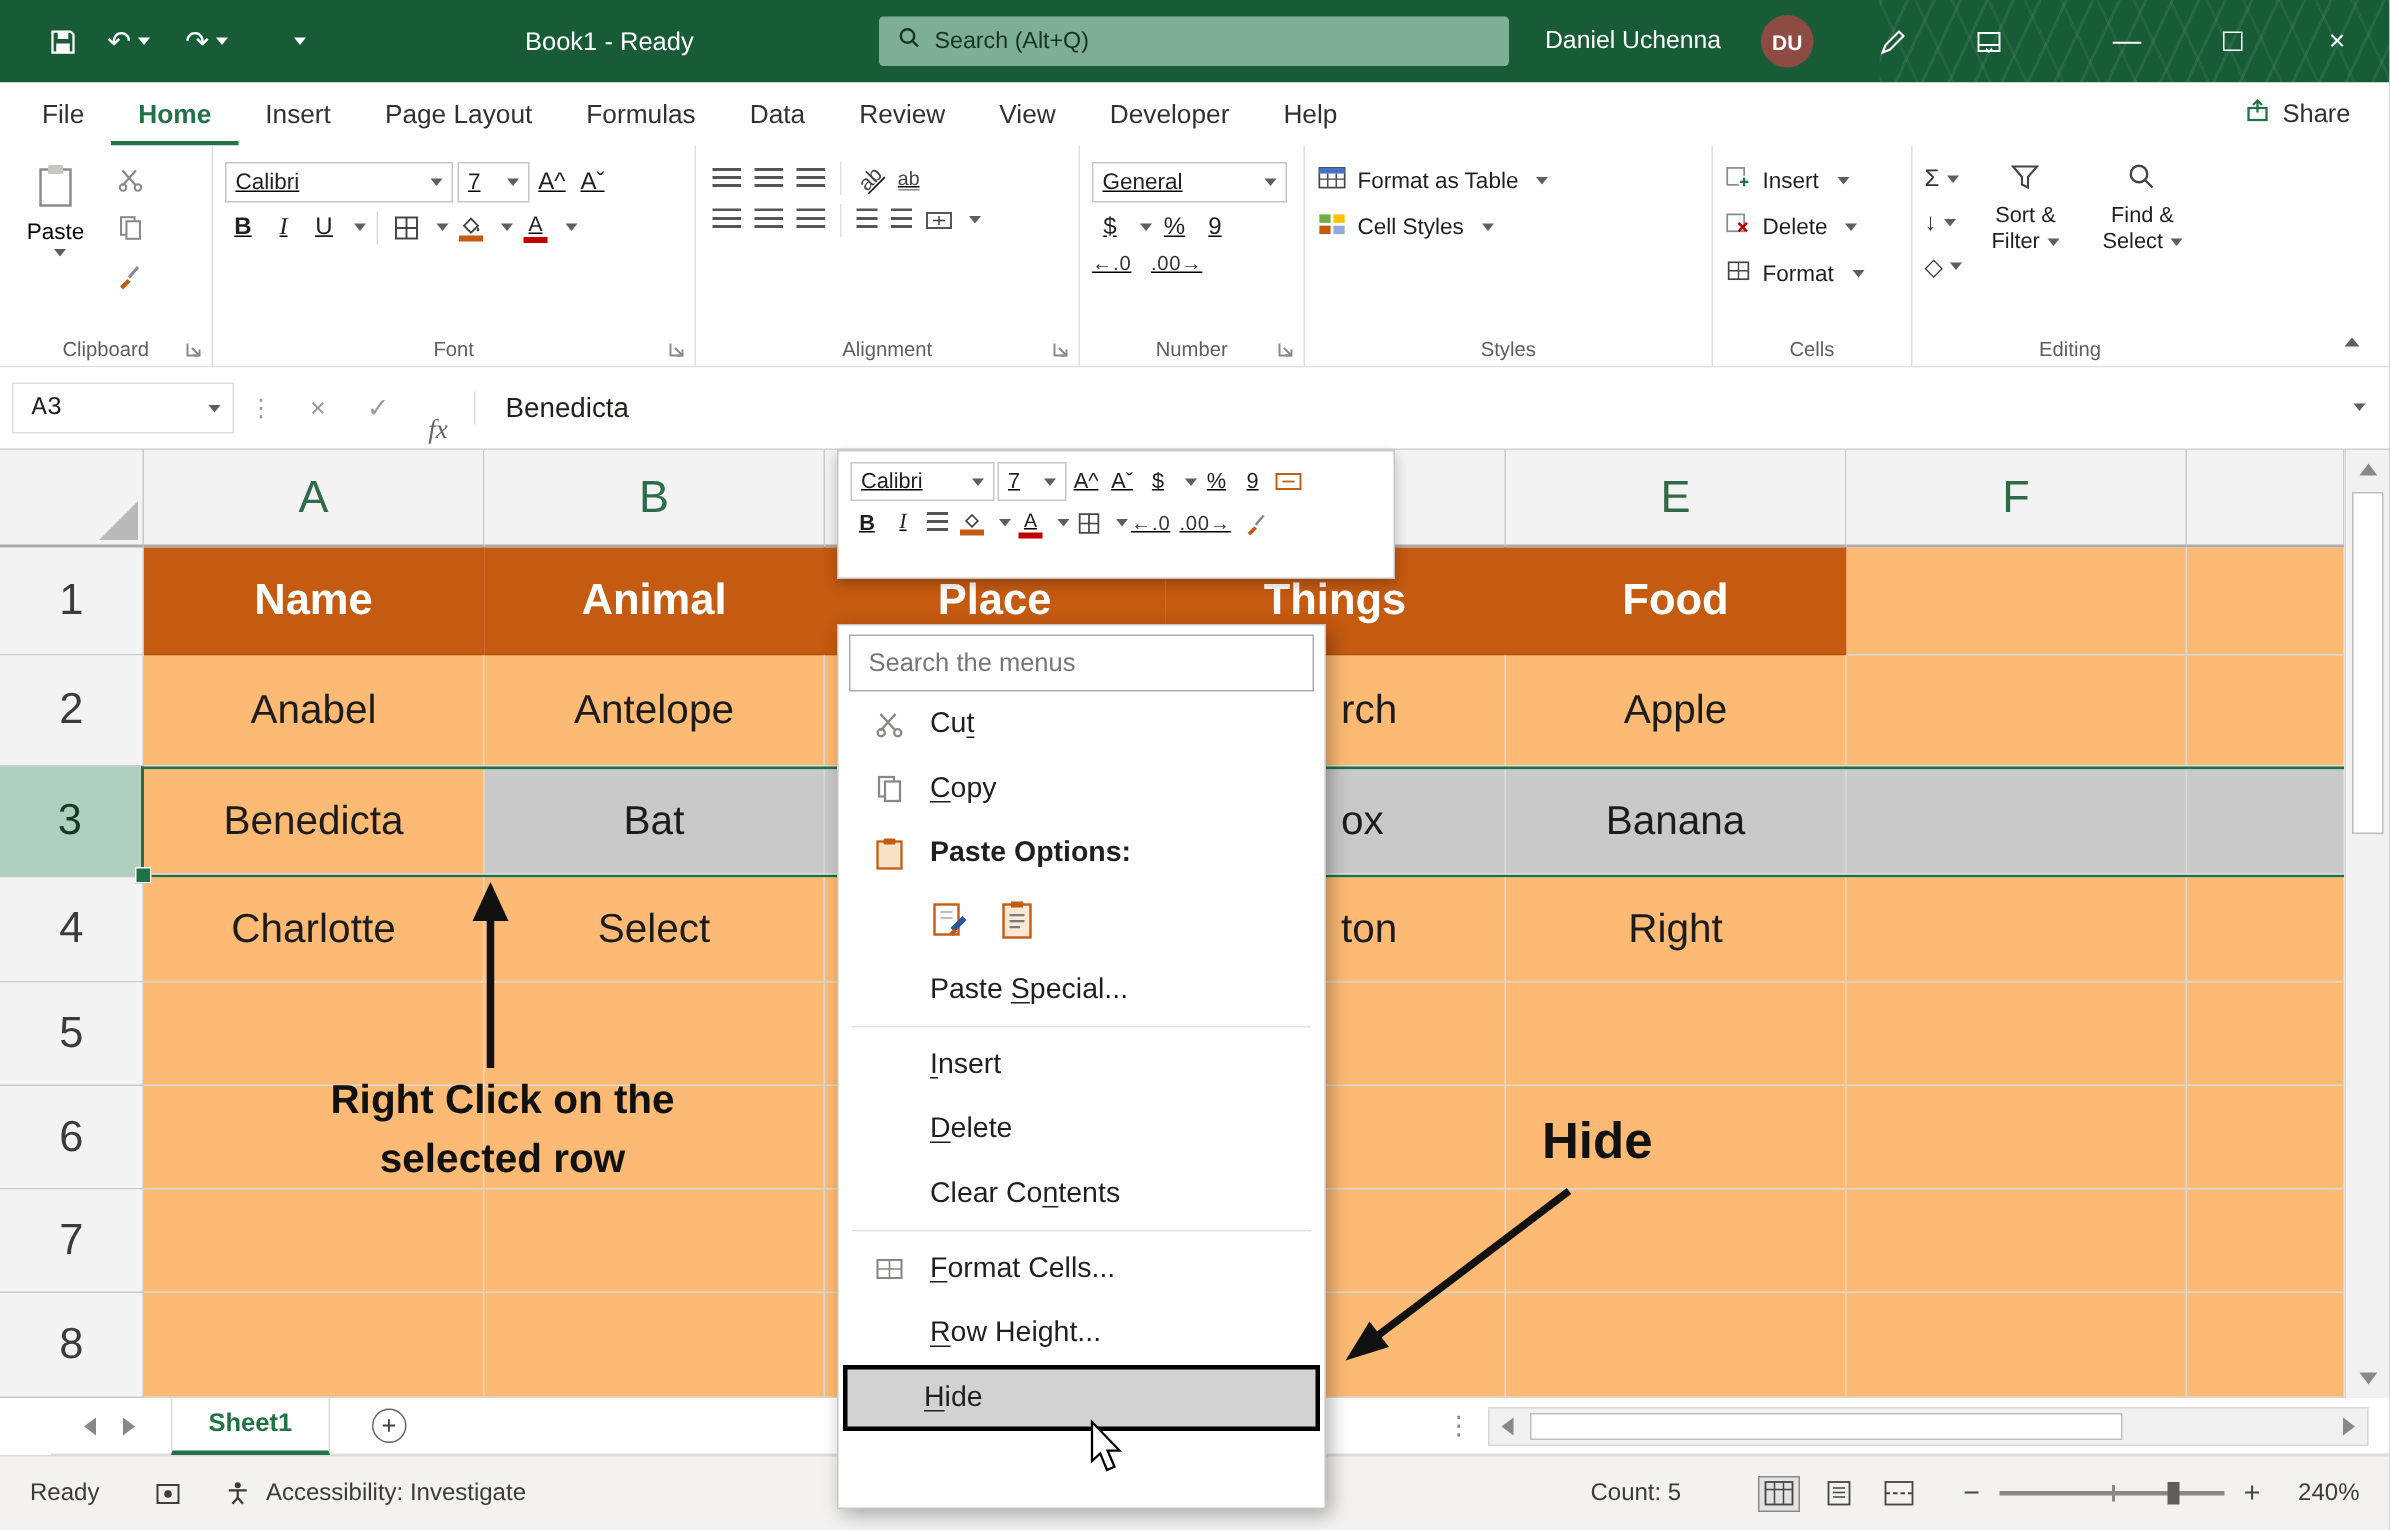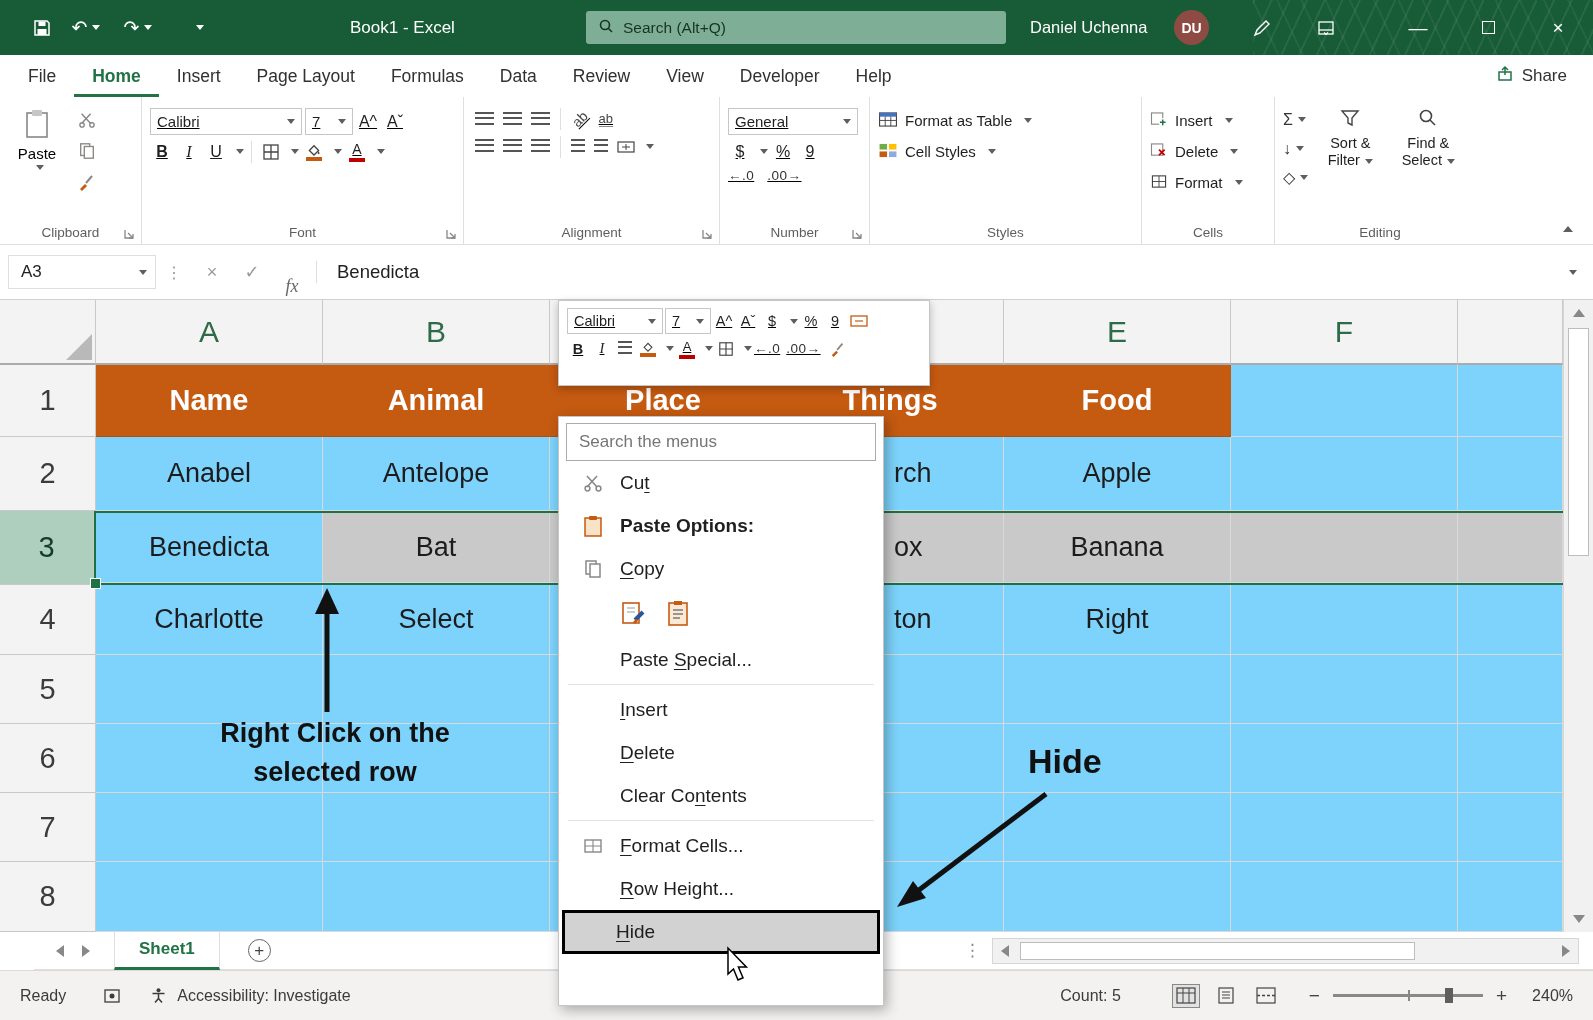--- a/index.html
+++ b/index.html
@@ -60,40 +60,40 @@
   .clipcol { display:flex; flex-direction:column; gap:9px; margin-left:12px; padding-top:6px; }
   .ed-wrap { display:flex; gap:6px; }
   .ed-left { display:flex; flex-direction:column; gap:4px; padding-top:2px; }
   .edrow { display:flex; align-items:center; height:25px; font-size:16px; color:#333; }
   .ed2 { display:flex; flex-direction:column; align-items:center; width:72px; padding-top:2px; font-size:14.5px; color:#201F1E; }
   .twoline { width:66px; text-align:center; line-height:17px; margin-top:3px; }
   #ribbon-collapse { position:absolute; right:20px; bottom:8px; }
 
   
   #fbar { position:absolute; left:0; top:245px; width:100%; height:55px; background:#fff; border-bottom:1px solid #D0D0D0; display:flex; align-items:center; }
-  #namebox { margin-left:8px; width:148px; height:34px; border:1px solid #E1DFDD; display:flex; align-items:center; justify-content:space-between; padding:0 8px 0 12px; font-size:17px; color:#201F1E; }
+  #namebox { margin-left:8px; width:148px; height:34px; border:1px solid #E1DFDD; display:flex; align-items:center; justify-content:space-between; padding:0 8px 0 12px; font-size:17px; color:#201F1E;font-family:Liberation Mono, monospace; }
   #fb-dots { color:#999; font-size:16px; margin:0 10px; }
   .fb-btn { width:40px; text-align:center; font-size:18px; color:#9a9a9a; }
   #fb-fx { font-style:italic; font-family:"Liberation Serif", serif; color:#666; font-size:18px;margin-top:28px; }
   #fb-value { margin-left:16px; font-size:18.5px; color:#201F1E; }
   #fb-exp { margin-left:auto; margin-right:16px; }
 
   
   #grid { position:absolute; left:0; top:300px; width:1563px; height:632px; background:#fff; overflow:hidden; }
   #colhdrs { display:flex; height:65px; }
   .cornercell { width:96px; height:65px; background:#F3F3F3; border-right:1px solid #C9C9C9; border-bottom:2px solid #ABABAB; position:relative; }
   .cornercell:after { content:''; position:absolute; right:3px; bottom:3px; width:0; height:0; border-left:26px solid transparent; border-bottom:26px solid #B9B9B9; }
   .chcell { width:227px; display:flex; align-items:center; justify-content:center; font-size:30px; color:#2F6A49; background:#F3F3F3; border-right:1px solid #C9C9C9; border-bottom:2px solid #ABABAB; }
   .chcell.chpart { width:105px; }
   .grow { display:flex; }
   .rowhdr { width:96px; display:flex; align-items:center; justify-content:center; font-size:29px; color:#3B3B3B; background:#F3F3F3; border-right:1px solid #C9C9C9; border-bottom:1px solid #C9C9C9; }
   .grow.sel .rowhdr { background:#AECFBD; color:#143D26; }
   .cellswrap { flex:1; display:flex; }
   .grow.sel .cellswrap { border-top:2.5px solid #1E7145; border-bottom:2.5px solid #1E7145; border-left:2.5px solid #1E7145; }
-  .cell { width:227px; display:flex; align-items:center; justify-content:center; font-size:27px; color:#1C1C1C; background:#7dd3fc; border-right:1px solid #D9D9D9; border-bottom:1px solid #D9D9D9; overflow:hidden; white-space:nowrap; }
+  .cell { width:227px; display:flex; align-items:center; justify-content:center; font-size:27px; color:#1C1C1C; background:#fdba74; border-right:1px solid #D9D9D9; border-bottom:1px solid #D9D9D9; overflow:hidden; white-space:nowrap; }
   .cell.w105 { width:105px; }
   .cell.title { background:#C55A11; color:#fff; font-weight:700; font-size:29px; border-right-color:#C55A11; border-bottom-color:#B14F0D; }
   .cell.gray { background:#C9C9C9; }
   .cell.frag { justify-content:flex-start; padding-left:117px; }
   #fill-handle { position:absolute; left:90px; top:578px; width:11px; height:11px; background:#1E7145; border:1.5px solid #fff; z-index:8; }
 
   
   #vscroll { position:absolute; left:1563px; top:300px; width:30px; height:632px; background:#F1F1F1; border-left:1px solid #D6D6D6; }
   .sc-arr { height:26px; display:flex; align-items:center; justify-content:center; }
   .tri-u { width:0;height:0;border-left:6px solid transparent;border-right:6px solid transparent;border-bottom:8px solid #8A8886; }
@@ -172,21 +172,21 @@
         <span>↶</span>
         <span class="crt white"></span>
       </span>
     <span class="tb-ic" id="tb-redo">
         <span>↷</span>
         <span class="crt white"></span>
       </span>
     <span class="tb-ic" id="tb-qat">
         <span class="crt white"></span>
       </span>
-    <span id="tb-title">Book1  -  Excel</span>
+    <span id="tb-title">Book1  -  Ready</span>
     <div id="tb-search">
       <span><svg width="16" height="16" viewBox="0 0 16 16">
             <circle cx="7" cy="7" r="4.5" fill="none" stroke="#16351F" stroke-width="1.6"></circle>
             <path d="M10.5 10.5 L14 14" stroke="#16351F" stroke-width="1.6"></path>
           </svg></span>
       <span>Search (Alt+Q)</span>
     </div>
     <span id="tb-user">Daniel Uchenna</span>
     <span id="tb-avatar">DU</span>
     <span class="tb-ic" id="tb-pen">
@@ -726,37 +726,37 @@
         <div class="mitem">
           <span class="micon">
             <svg width="20" height="20" viewBox="0 0 20 20">
               <path d="M4 3 L14 14 M14 3 L4 14" stroke="#8A8886" stroke-width="1.6" fill="none"></path>
               <circle cx="4.5" cy="15.5" r="2.4" fill="none" stroke="#8A8886" stroke-width="1.5"></circle>
               <circle cx="15.5" cy="15.5" r="2.4" fill="none" stroke="#8A8886" stroke-width="1.5"></circle>
             </svg>
           </span>
           <span class="mlabel">Cu<u>t</u></span>
         </div>
+        <div class="mitem">
+          <span class="micon">
+            <svg width="20" height="20" viewBox="0 0 20 20">
+              <rect x="3" y="2" width="10" height="13" fill="#fff" stroke="#8A8886" stroke-width="1.5"></rect>
+              <rect x="7" y="5" width="10" height="13" fill="#fff" stroke="#8A8886" stroke-width="1.5"></rect>
+            </svg>
+          </span>
+          <span class="mlabel"><u>C</u>opy</span>
+        </div>
         <div class="mitem bold">
           <span class="micon">
             <svg width="20" height="22" viewBox="0 0 20 22">
               <rect x="2" y="3" width="16" height="18" fill="#F8E3C9" stroke="#C55A11" stroke-width="1.5"></rect>
               <rect x="6" y="1" width="8" height="4" rx="1" fill="#C55A11"></rect>
             </svg>
           </span>
           <span class="mlabel">Paste Options:<u></u></span>
-        </div>
-        <div class="mitem">
-          <span class="micon">
-            <svg width="20" height="20" viewBox="0 0 20 20">
-              <rect x="3" y="2" width="10" height="13" fill="#fff" stroke="#8A8886" stroke-width="1.5"></rect>
-              <rect x="7" y="5" width="10" height="13" fill="#fff" stroke="#8A8886" stroke-width="1.5"></rect>
-            </svg>
-          </span>
-          <span class="mlabel"><u>C</u>opy</span>
         </div>
         <div class="pasterow">
           <div class="pbtn">
             <svg width="28" height="28" viewBox="0 0 28 28">
               <rect x="3" y="3" width="16" height="20" fill="#fff" stroke="#C55A11" stroke-width="1.6"></rect>
               <path d="M7 8 h8 M7 12 h8" stroke="#BDBDBD" stroke-width="1.4"></path>
               <path d="M15 20 l8 -8" stroke="#2B579A" stroke-width="4"></path>
               <path d="M13 22 l3 -3 2 2 -3 3 z" fill="#C55A11"></path>
             </svg>
           </div>

